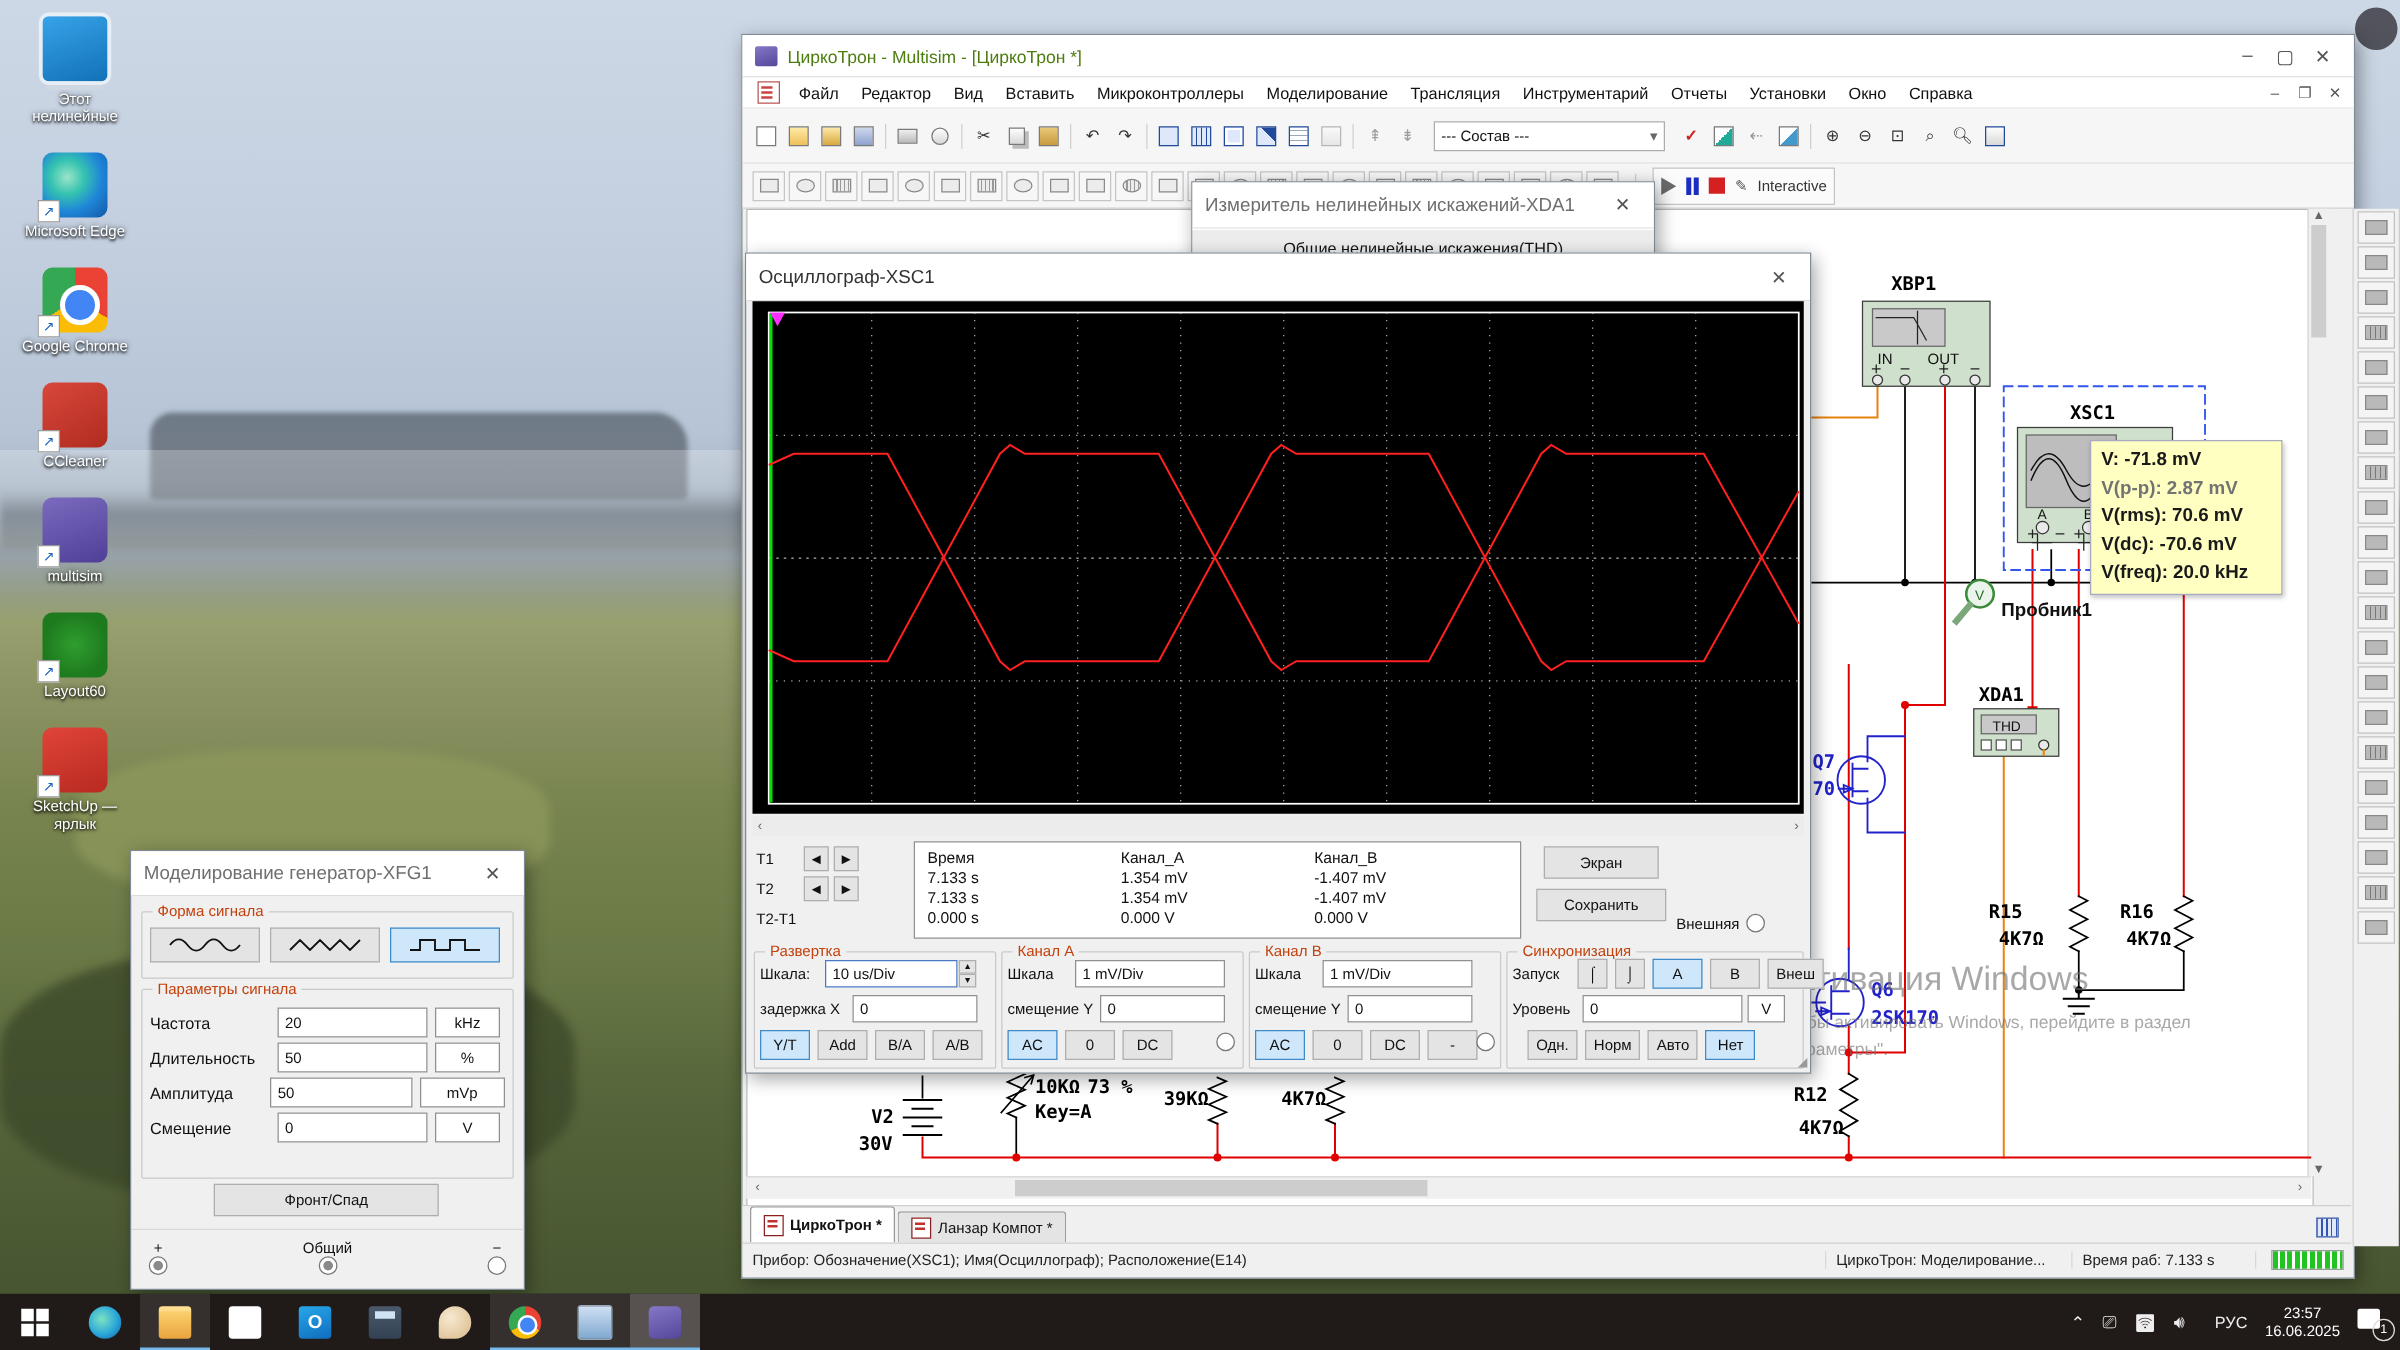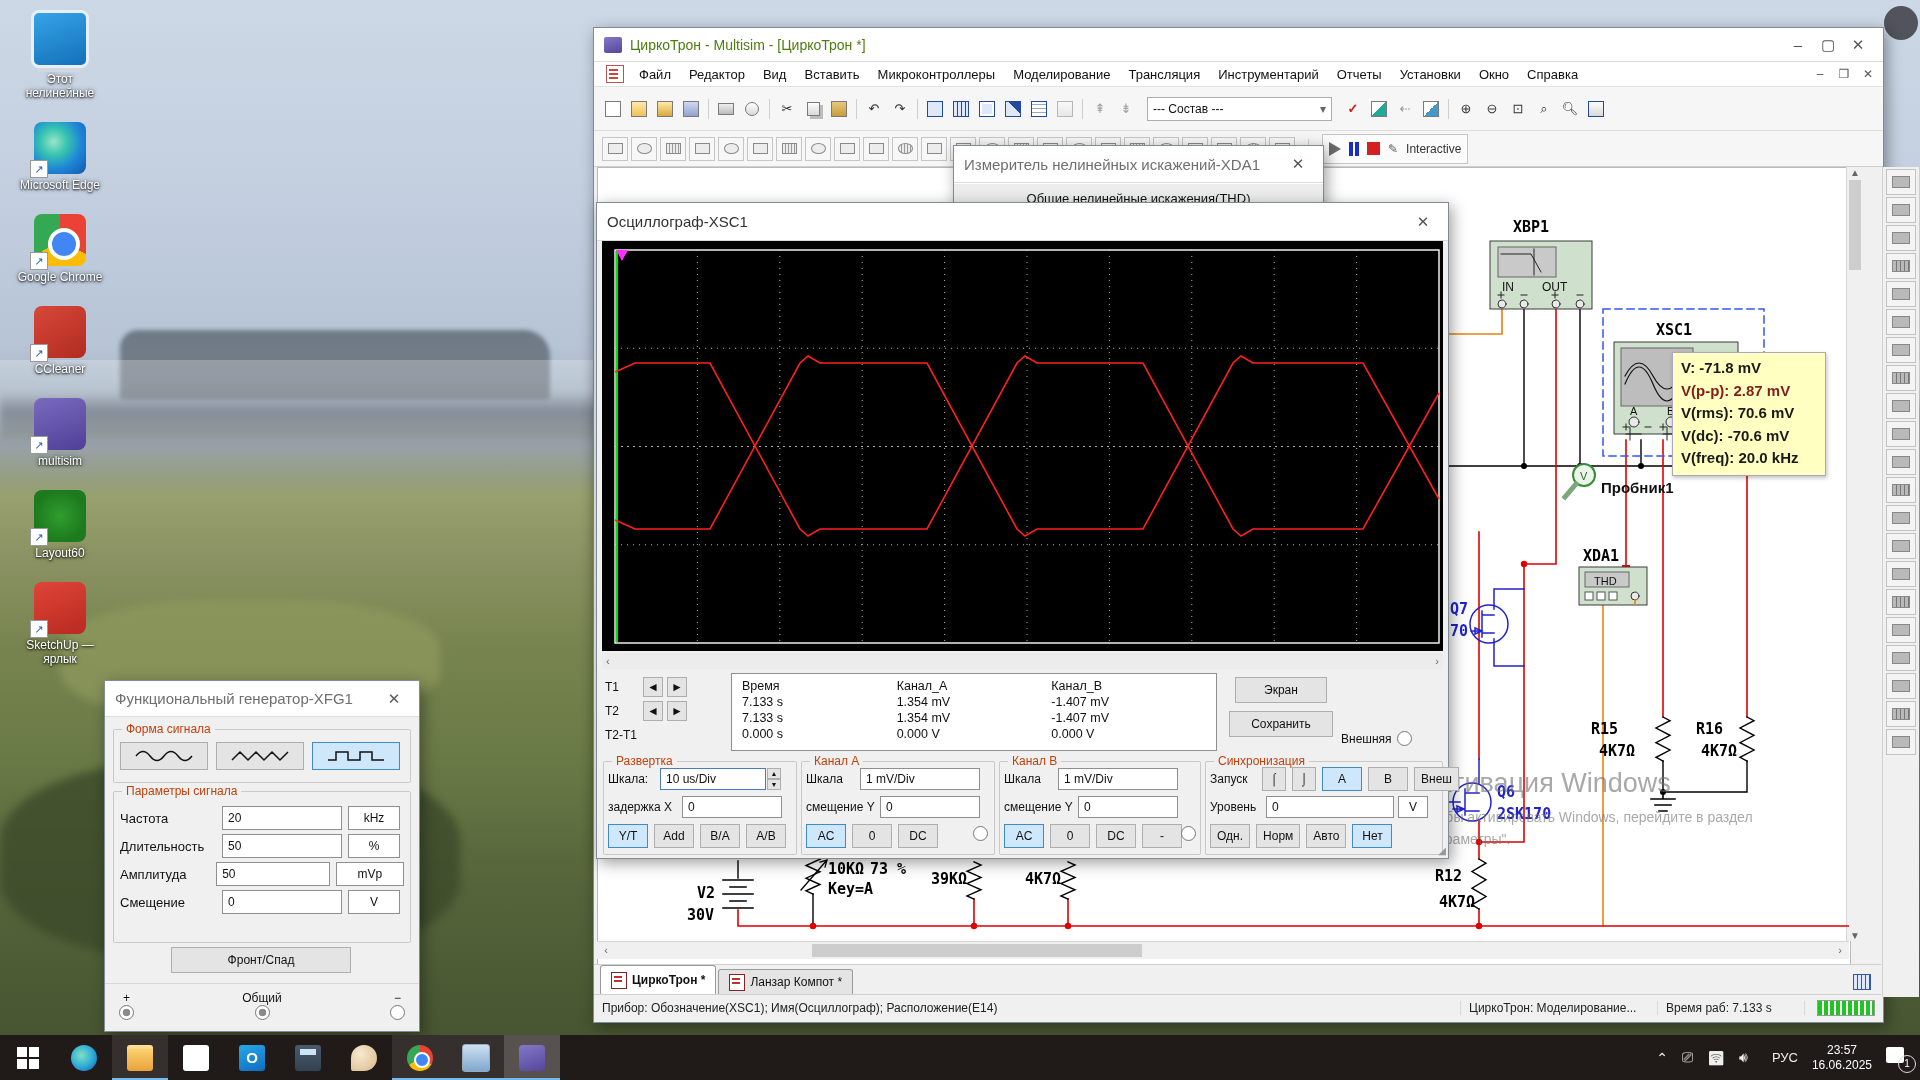--- a/index.html
+++ b/index.html
@@ -581,21 +581,21 @@
       <text x="1629" y="411" font-size="11">A</text>
       <text x="1666" y="411" font-size="11">B</text>
       <text x="1593" y="581" font-size="11">THD</text>
       <text x="1579" y="476" font-size="11" fill="#2a6a2a">V</text>
     </g>
     <text x="1600" y="489" font-family="Liberation Sans, sans-serif" font-weight="bold" font-size="15" fill="#111">Пробник1</text>
   </svg>
 
   <div class="abs" style="left:1078px;top:324px;width:154px;height:124px;background:#ffffc2;border:1px solid #a9a9c4;box-shadow:1px 2px 4px rgba(0,0,0,.25);padding:4px 8px;box-sizing:border-box;" id="probe-box">
     <div style="font-size:15px;font-weight:bold;color:#1a1a1a;line-height:22.5px;white-space:nowrap;">V: -71.8 mV</div>
-        <div style="font-size:15px;font-weight:bold;color:#7f1d1d;line-height:22.5px;white-space:nowrap;">V(p-p): 2.87 mV</div>
+        <div style="font-size:15px;font-weight:bold;color:#737373;line-height:22.5px;white-space:nowrap;">V(p-p): 2.87 mV</div>
         <div style="font-size:15px;font-weight:bold;color:#1a1a1a;line-height:22.5px;white-space:nowrap;">V(rms): 70.6 mV</div>
         <div style="font-size:15px;font-weight:bold;color:#1a1a1a;line-height:22.5px;white-space:nowrap;">V(dc): -70.6 mV</div>
         <div style="font-size:15px;font-weight:bold;color:#1a1a1a;line-height:22.5px;white-space:nowrap;">V(freq): 20.0 kHz</div>
   </div>
 
   <div class="abs" style="left:828px;top:740px;color:rgba(110,110,110,.6);">
     <div style="font-size:27px;">Активация Windows</div>
     <div style="font-size:14px;margin-top:10px;">Чтобы активировать Windows, перейдите в раздел</div>
     <div style="font-size:14px;margin-top:6px;">"Параметры".</div>
   </div>
@@ -750,32 +750,32 @@
       <div id="trig-src" class="scopebtnrow">
             <div class="btn sel" style="min-width: 40px; height: 24px; padding: 0px 6px;">A</div>
             <div class="btn" style="min-width: 40px; height: 24px; padding: 0px 6px;">B</div>
             <div class="btn" style="min-width: 40px; height: 24px; padding: 0px 6px;">Внеш</div>
           </div>
     </div>
     <div class="abs" style="left:4px;top:38px;">Уровень</div>
     <div class="abs field" style="left:60px;top:34px;width:128px;height:22px;">0</div>
     <div class="abs field" style="left:192px;top:34px;width:30px;height:22px;justify-content:center;">V</div>
     <div class="abs scopebtnrow" style="left:4px;top:62px;" id="trig-modes">
-          <div class="btn" style="min-width: 40px; height: 24px; padding: 0px 6px;">Одн.</div>
+          <div class="btn" style="min-width: 40px; height: 24px; padding: 0px 6px; margin-left: 12px;">Одн.</div>
           <div class="btn" style="min-width: 40px; height: 24px; padding: 0px 6px;">Норм</div>
           <div class="btn" style="min-width: 40px; height: 24px; padding: 0px 6px;">Авто</div>
           <div class="btn sel" style="min-width: 40px; height: 24px; padding: 0px 6px;">Нет</div>
         </div>
   </div>
   <div class="abs" style="right:2px;bottom:2px;color:#999;font-size:10px;">◢</div>
 </div>
 
 <div class="abs win" style="left:104px;top:680px;width:314px;height:350px;">
   <div class="tbar" style="height:36px;">
-    <div class="t">Функциональный генератор-XFG1</div>
+    <div class="t">Моделирование генератор-XFG1</div>
     <div class="xbtn">✕</div>
   </div>
   <div class="groupbox" style="left:8px;top:48px;width:296px;height:52px;">
     <span class="gleg">Форма сигнала</span>
     <div style="display:flex;gap:8px;padding:12px 6px 0 6px;">
       <div class="btn" style="width:88px;height:28px;">
         <svg width="60" height="16">
               <path d="M2,8 q7,-9 14,0 q7,9 14,0 q7,-9 14,0 q7,9 14,0" fill="none" stroke="#111" stroke-width="1.5"></path>
             </svg>
       </div>

